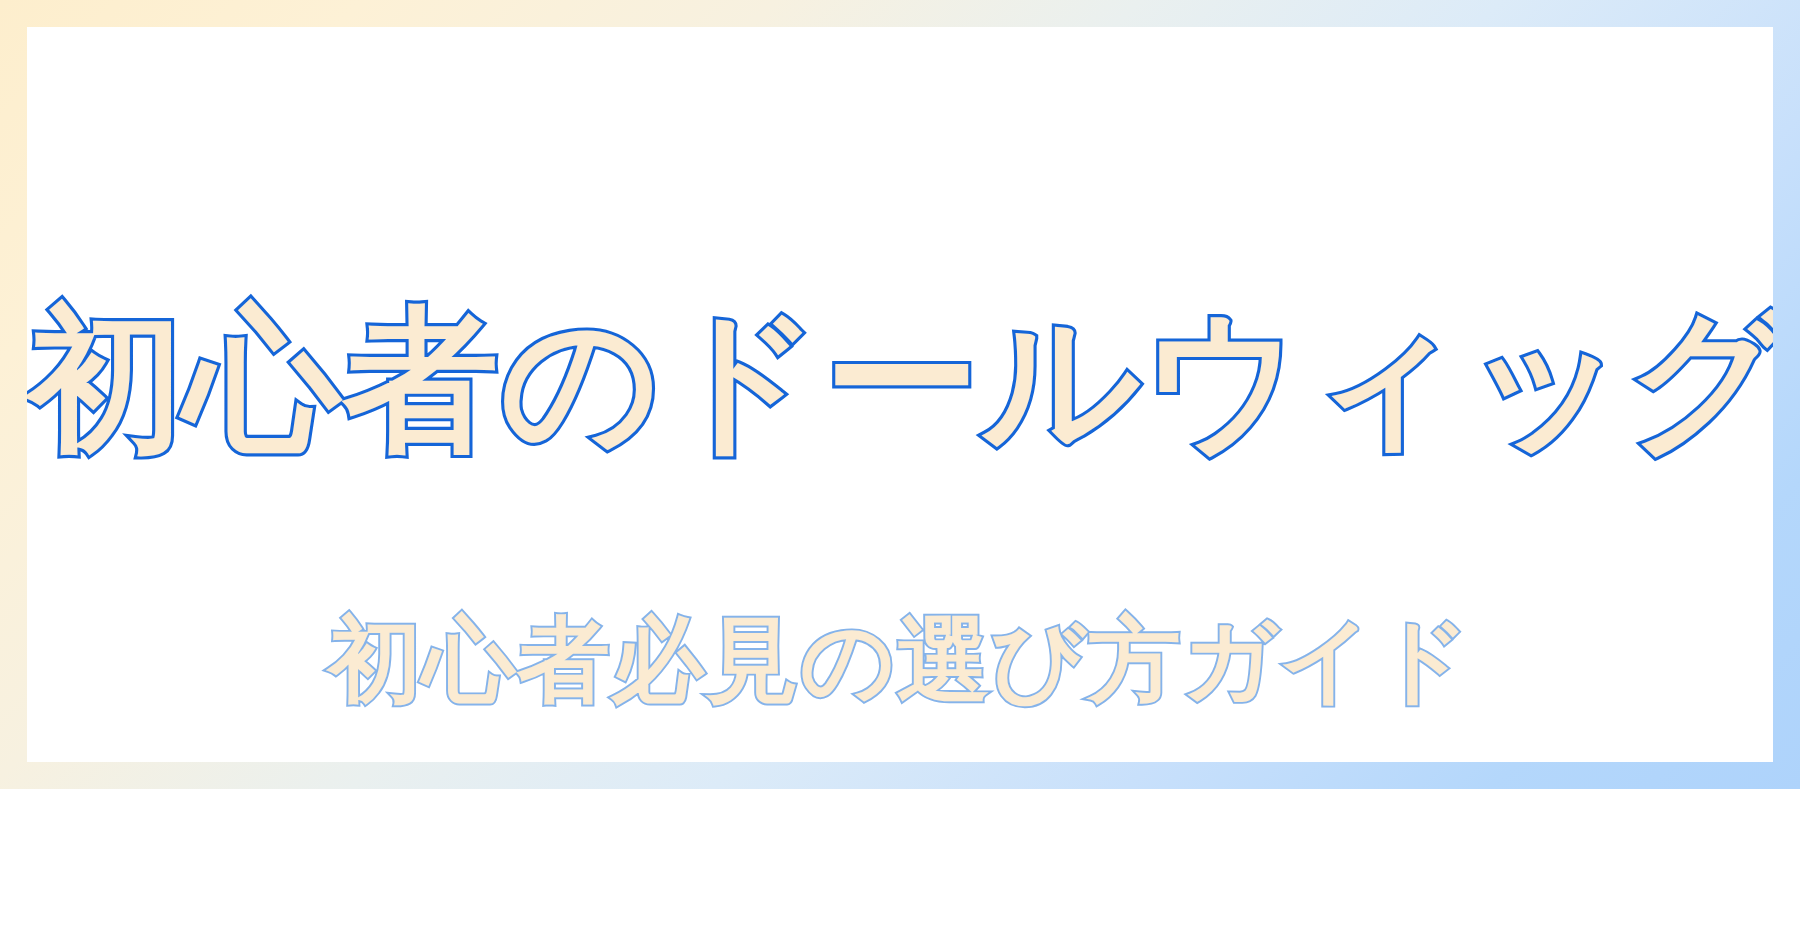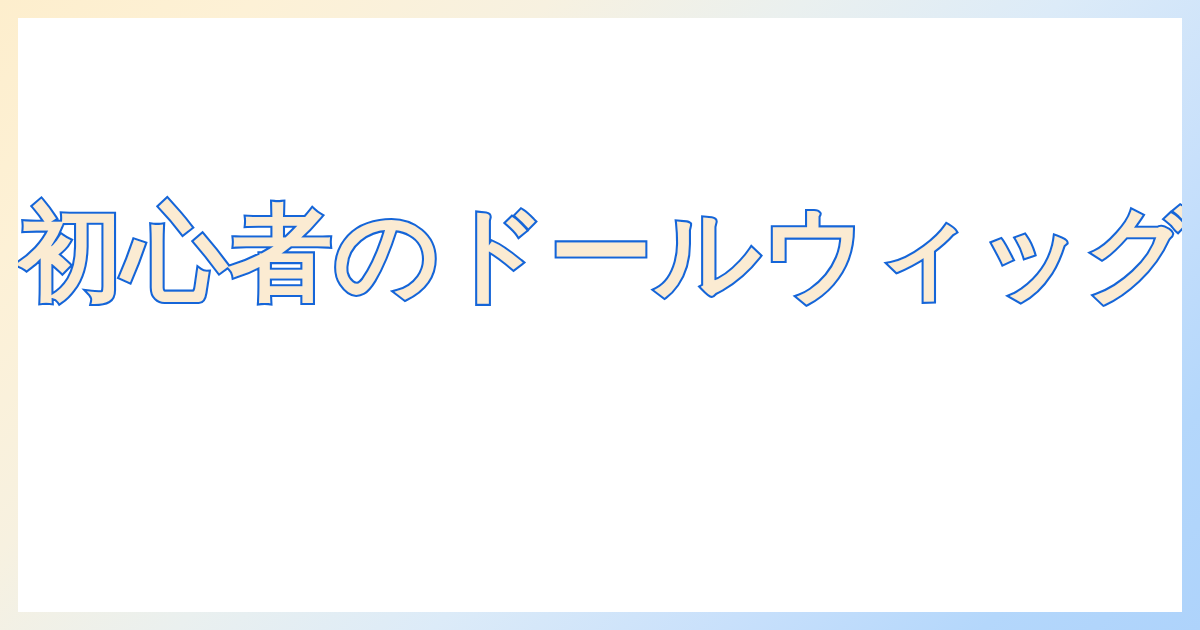--- a/index.html
+++ b/index.html
@@ -10,21 +10,21 @@
     width: 1200px;
     height: 630px;
     overflow: hidden;
     font-family: "DejaVu Sans", "Liberation Sans", sans-serif;
   }
 
   
   #banner-frame {
     position: relative;
     width: 1200px;
-    height: 630px;
+    height: 526px;
     box-sizing: border-box;
     background: linear-gradient(135deg,
                 #fdeecd 0%,
                 #fdf1d6 14%,
                 #f7f1e0 30%,
                 #eaf0ef 44%,
                 #dcebf8 58%,
                 #c8e0fb 74%,
                 #b4d7fb 88%,
                 #aed3fb 100%);
@@ -95,15 +95,18 @@
 <body>
 
 <div id="banner-frame">
 
   <div id="content-card">
 
     <div id="title-block">
       <span id="main-title">初心者のドールウィッグ</span>
     </div>
 
+    <div id="subtitle-block">
+      <span id="subtitle">初心者必見の選び方ガイド</span>
+    </div>
 
   </div>
 </div>
 
 </body></html>

